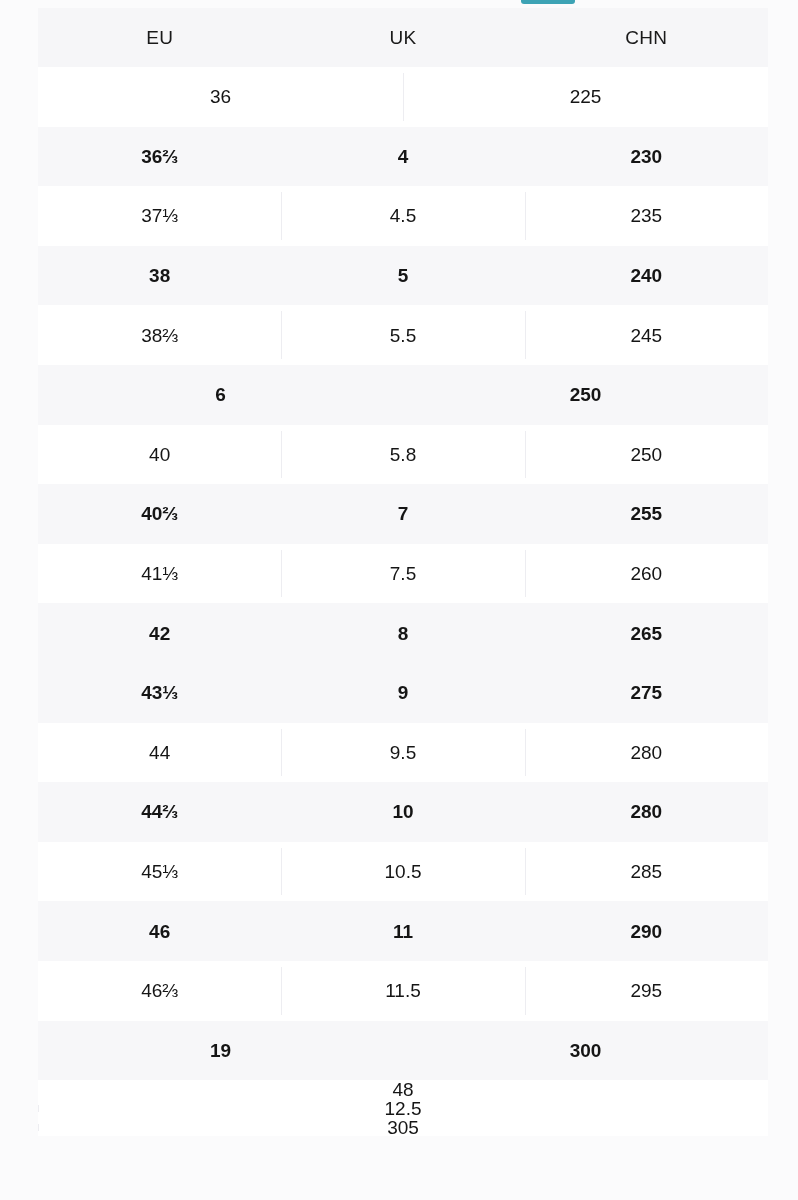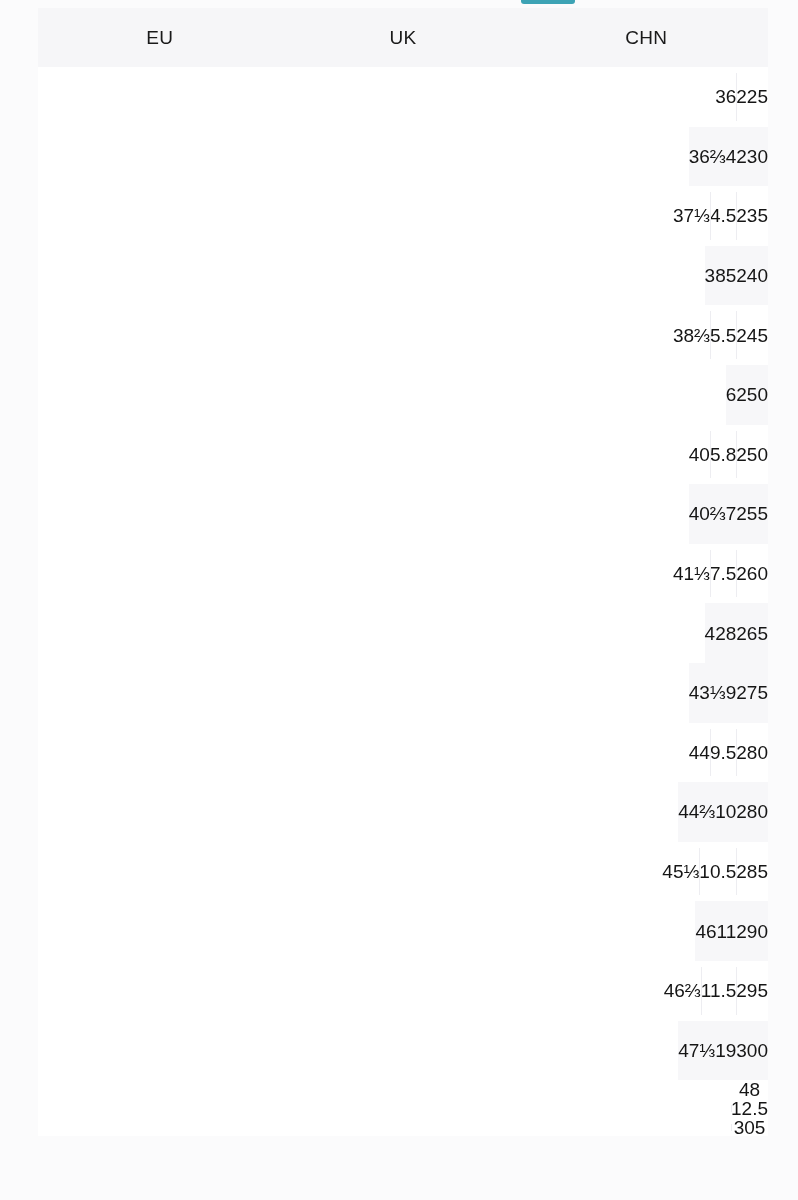--- a/index.html
+++ b/index.html
@@ -72,31 +72,30 @@
     justify-content: center;
     font-size: 19px;
     font-weight: 400;
     color: #1a1a1a;
     letter-spacing: 0.3px;
   }
 
   .table-body {
     display: flex;
     flex-direction: column;
-    align-items: flex-end;
   }
 
   .table-row {
     display: flex;
     height: 59.6px;
     position: relative;
   }
 
   .table-row.row-odd  { background: #ffffff; }
-  .table-row.row-even { background: #f7f7f9; }
+  .table-row.row-even { background: #f7f7f9; font-weight: bold; }
 
   
   .table-row.row-odd .table-cell + .table-cell::before {
     content: "";
     position: absolute;
     left: 0;
     top: 6px;
     bottom: 6px;
     width: 1px;
     background: #ededf1;
@@ -304,23 +303,20 @@
           </div>
           <div class="table-cell">
             <span class="val">11.5</span>
           </div>
           <div class="table-cell">
             <span class="val">295</span>
           </div>
         </div>
         <div class="table-row row-even">
           <div class="table-cell">
-            <span class="val">47⅓</span>
-          </div>
-          <div class="table-cell">
             <span class="val">19</span>
           </div>
           <div class="table-cell">
             <span class="val">300</span>
           </div>
         </div>
         <div class="table-row row-odd">
           <div class="table-cell">
             <span class="val">48</span>
           </div>

